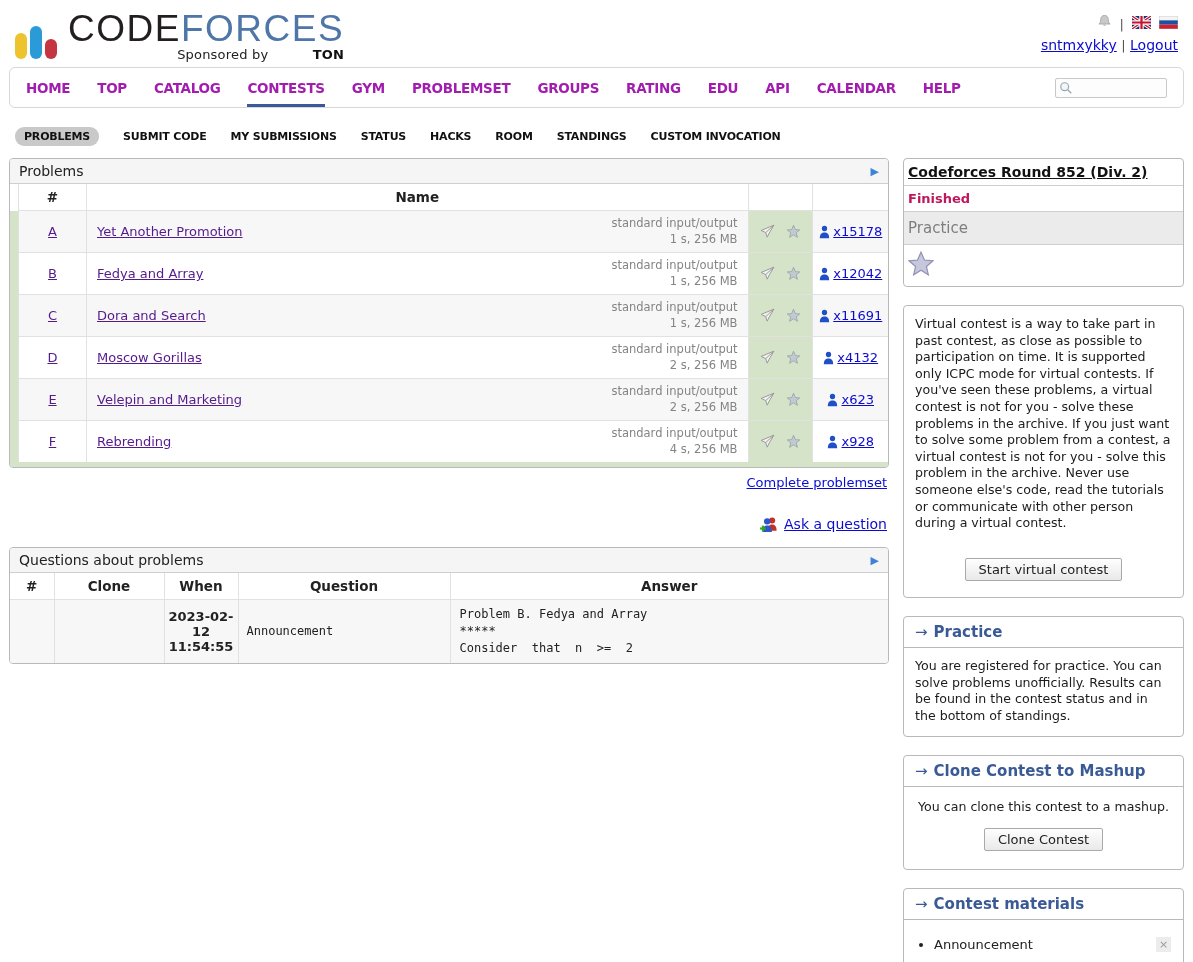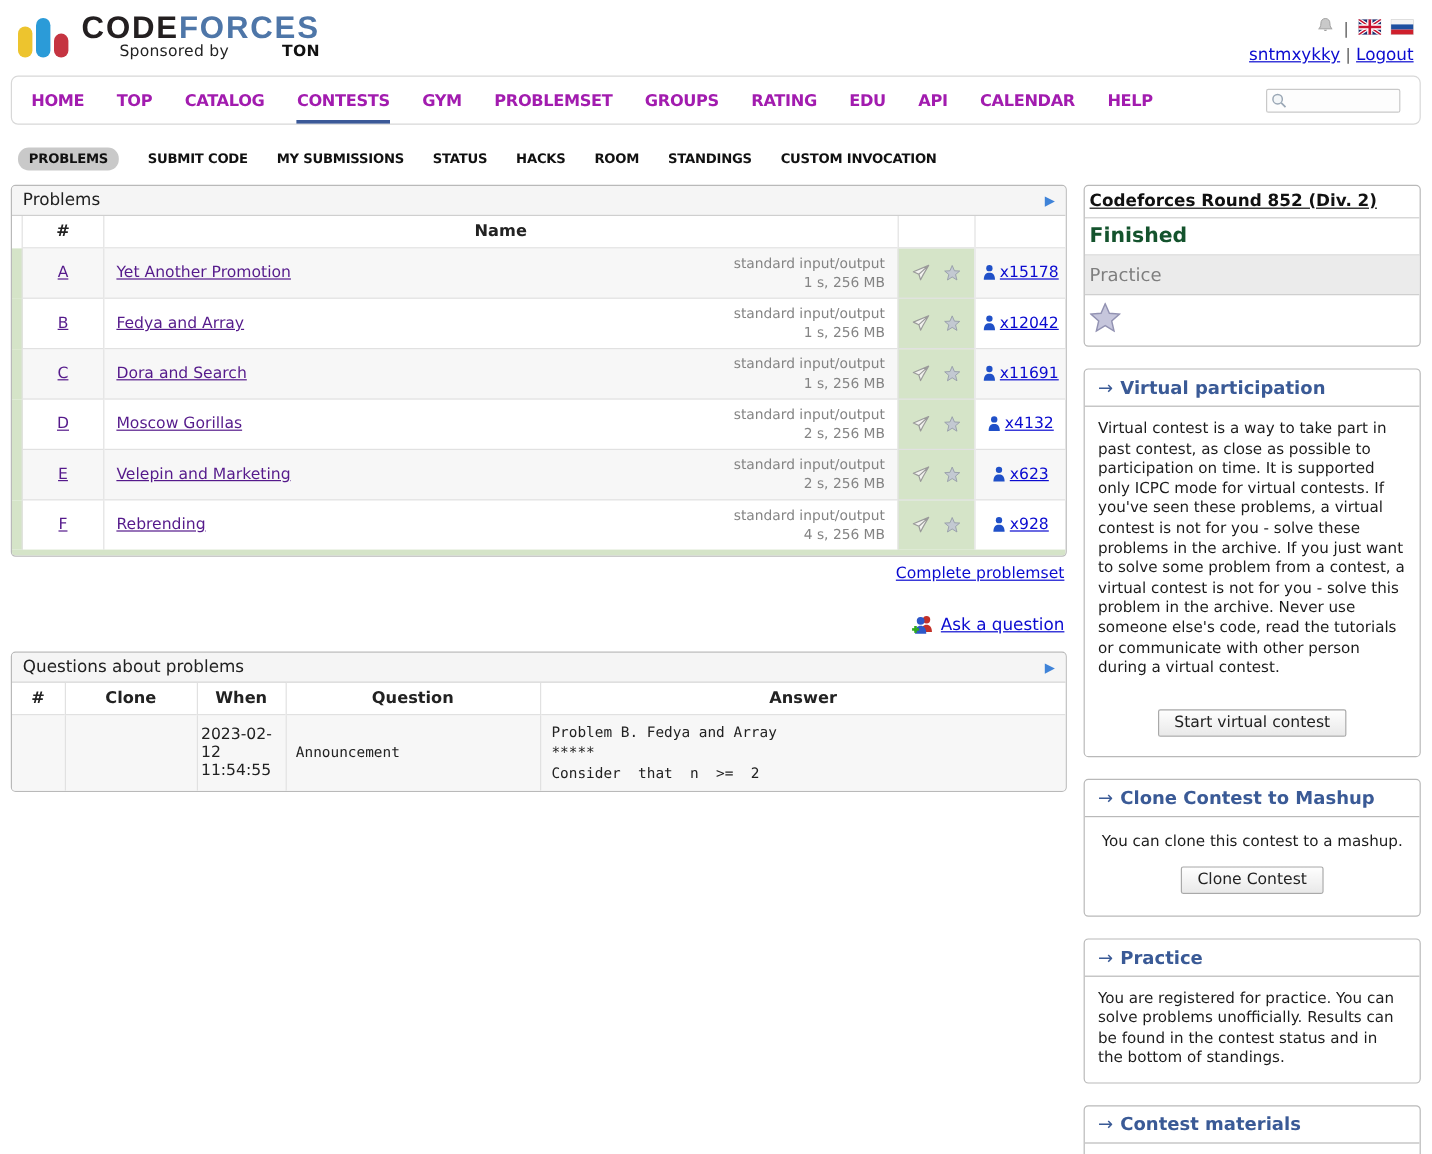--- a/index.html
+++ b/index.html
@@ -14,21 +14,21 @@
 
   
   .topbar { display:flex; justify-content:space-between; align-items:flex-start; padding:4px 6px 6px 6px; }
   .logo { display:flex; align-items:flex-end; text-decoration:none; }
   .bars { display:flex; align-items:flex-end; gap:3px; margin-right:11px; margin-bottom:2px; }
   .bar { width:12px; border-radius:6px; }
   .bar.y { height:26px; background:#edc42e; }
   .bar.b { height:33px; background:#2b9bd8; margin-bottom:0px; }
   .bar.r { height:20px; background:#c53441; }
   .logotext { line-height:1; }
-  .logoword { font-weight:bold; font-size:26px; letter-spacing:1.5px; color:#231f20; font-family:"Liberation Sans",sans-serif;text-align:center; }
+  .logoword { font-weight:normal; font-size:37px; letter-spacing:1.5px; color:#231f20; font-family:"Liberation Sans",sans-serif;text-align:center; }
   .logoword .forces { color:#4e76a8; }
   .sponsored { font-size:13px; color:#222; text-align:right; margin-top:1px; letter-spacing:.2px; }
   .sponsored b { font-weight:bold; color:#111;margin-left:40px; }
   .userarea { text-align:right; font-size:14px; line-height:1.5; padding-top:4px; }
   .userarea .row1 { display:flex; justify-content:flex-end; align-items:center; gap:8px; }
   .sep { color:#555; font-size:13px; }
   .userarea a { color:#0b0bd0; }
   .flag { display:inline-block; vertical-align:middle; }
 
   
@@ -76,32 +76,32 @@
 
   .rightlink { text-align:right; margin:7px 2px 0 0; }
   .rightlink a { color:#0b0bd0; font-size:13px; }
   .askrow { text-align:right; margin:26px 2px 14px 0; }
   .askrow a { color:#0b0bd0; font-size:14px; }
   .askrow svg { vertical-align:-4px; margin-right:5px; }
 
   
   td.qnum { width:44px; }
   td.qparty { width:110px; }
-  td.qwhen { width:74px; font-weight:normal; text-align:left; padding:4px 3px; }
+  td.qwhen { width:74px; font-weight:bold; text-align:center; padding:4px 3px; }
   td.qquestion { width:212px; font-family:"DejaVu Sans Mono","Liberation Mono",monospace; font-size:12px; padding:4px 8px; }
   td.qanswer { font-family:"DejaVu Sans Mono","Liberation Mono",monospace; font-size:12px; padding:6px 9px; line-height:1.4; }
   td.qanswer div { white-space:pre; }
   tr.qrow td { background:#f7f7f7; }
 
   
   .sidebox { border:1px solid #b9b9b9; border-radius:4px; background:#fff; overflow:hidden; }
   .contest-row { text-align:left; padding:5px 4px; border-bottom:1px solid #cfcfcf; }
   .contest-row:last-child { border-bottom:none; }
   .contest-title a { color:#111; font-weight:bold; font-size:14px; }
-  .contest-status { color:#14532d; font-weight:bold; font-size:17px; }
+  .contest-status { color:#be185d; font-weight:bold; font-size:13px; }
   .contest-mode { background:#ebebeb; color:#7e7e7e; font-size:15px; padding:7px 4px; }
   .contest-star { padding:6px 4px 7px 4px; }
 
   .roundbox .cap { padding:6px 11px; border-bottom:1px solid #b9b9b9; color:#3a5a96; font-weight:bold; font-size:15px; }
   .roundbox .cap .arr { font-weight:normal; margin-right:6px; }
   .roundbox .body { padding:10px 11px 12px 11px; font-size:12.6px; line-height:1.32; color:#1c1c1c; }
   .cfbutton { display:block; margin:26px auto 4px auto; font-family:"DejaVu Sans","Liberation Sans",sans-serif; font-size:13px; color:#222; padding:3px 13px; background:linear-gradient(#fefefe,#e9e9e9); border:1px solid #a9a9a9; border-radius:2px; cursor:pointer; }
   .clone-body { text-align:center; padding:12px 4px 14px 4px !important; }
   .clone-body .cfbutton { margin-top:12px; }
 
@@ -425,38 +425,37 @@
         <div class="contest-row contest-status">Finished</div>
         <div class="contest-row contest-mode">Practice</div>
         <div class="contest-row contest-star">
           <svg width="26" height="25" viewBox="0 0 24 23">
             <path d="M12 1 L15.2 8.3 L23 9 L17 14.2 L18.8 22 L12 17.8 L5.2 22 L7 14.2 L1 9 L8.8 8.3 Z" fill="#c6c6dc" stroke="#9292b2" stroke-width="1.1"></path>
           </svg>
         </div>
       </div>
 
       <div class="sidebox roundbox">
-        <div class="cap"><span class="arr">→</span><span>Virtual participation</span></div>
         <div class="body">
           <span>Virtual contest is a way to take part in past contest, as close as possible to participation on time. It is supported only ICPC mode for virtual contests. If you've seen these problems, a virtual contest is not for you - solve these problems in the archive. If you just want to solve some problem from a contest, a virtual contest is not for you - solve this problem in the archive. Never use someone else's code, read the tutorials or communicate with other person during a virtual contest.</span>
           <button class="cfbutton">Start virtual contest</button>
         </div>
+      </div>
+
+      <div class="sidebox roundbox">
+        <div class="cap"><span class="arr">→</span><span>Practice</span></div>
+        <div class="body">You are registered for practice. You can solve problems unofficially. Results can be found in the contest status and in the bottom of standings.</div>
       </div>
 
       <div class="sidebox roundbox">
         <div class="cap"><span class="arr">→</span><span>Clone Contest to Mashup</span></div>
         <div class="body clone-body">
           <span>You can clone this contest to a mashup.</span>
           <button class="cfbutton">Clone Contest</button>
         </div>
-      </div>
-
-      <div class="sidebox roundbox">
-        <div class="cap"><span class="arr">→</span><span>Practice</span></div>
-        <div class="body">You are registered for practice. You can solve problems unofficially. Results can be found in the contest status and in the bottom of standings.</div>
       </div>
 
       <div class="sidebox roundbox materials">
         <div class="cap"><span class="arr">→</span><span>Contest materials</span></div>
         <ul>
           <li>
             <div class="mat">
               <a href="#">Announcement</a>
               <span class="x">×</span>
             </div>

